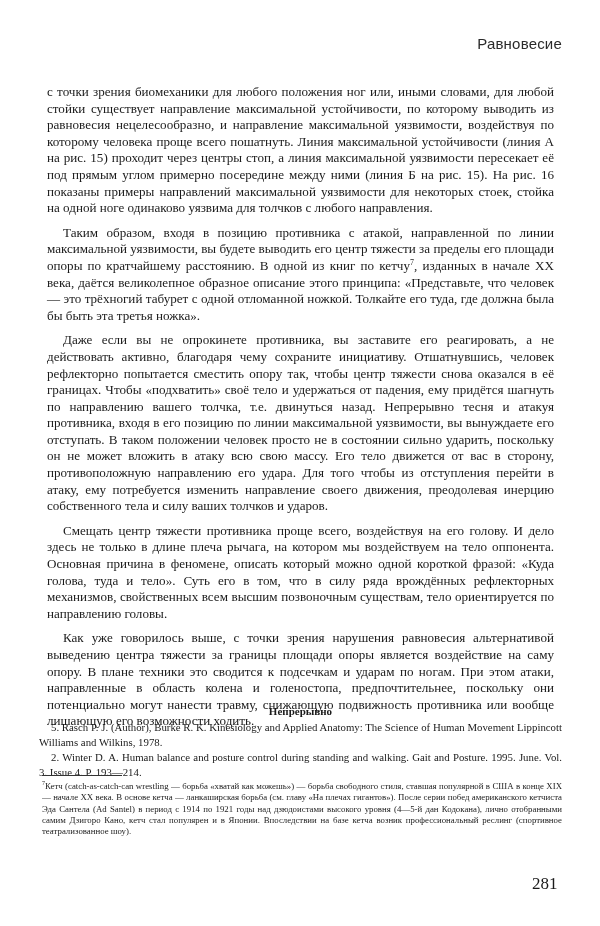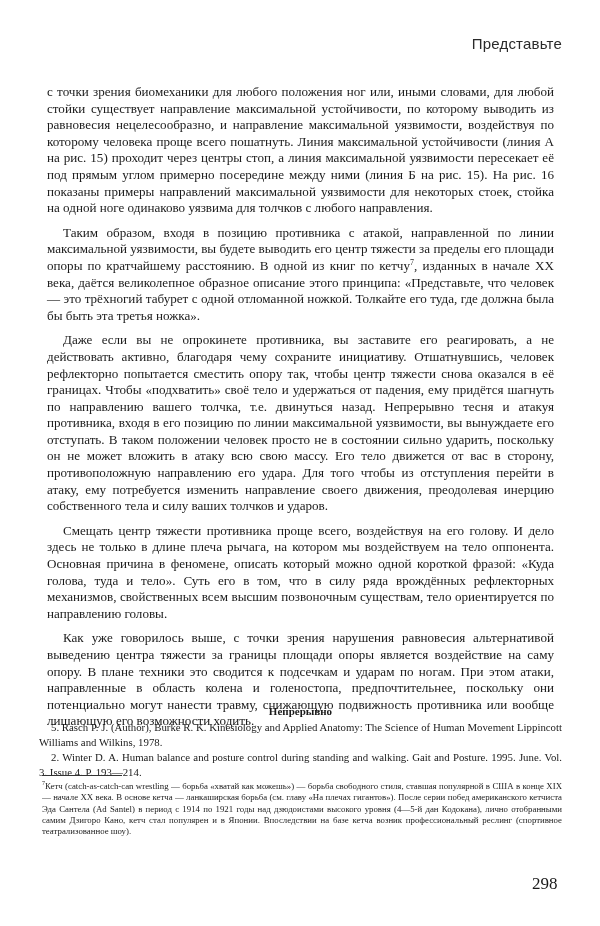--- a/index.html
+++ b/index.html
@@ -30,33 +30,33 @@
     .footnote sup { font-size: 6px; vertical-align: super; line-height: 0; }
     .body-text sup { font-size: 8px; line-height: 0; }
     .page-number {
       position: absolute; top: 874px; left: 532px;
       font-family: "Liberation Serif", serif; font-size: 17px; color: #1a1a1a;
     }
   </style>
 </head>
 <body>
 
-<div class="running-head">Представьте</div>
+<div class="running-head">Равновесие</div>
 
 <div class="body-text">
   <p>с точки зрения биомеханики для любого положения ног или, иными словами, для любой стойки существует направление максимальной устойчивости, по которому выводить из равновесия нецелесообразно, и направление максимальной уязвимости, воздействуя по которому человека проще всего пошатнуть. Линия максимальной устойчивости (линия А на рис. 15) проходит через центры стоп, а линия максимальной уязвимости пересекает её под прямым углом примерно посередине между ними (линия Б на рис. 15). На рис. 16 показаны примеры направлений максимальной уязвимости для некоторых стоек, стойка на одной ноге одинаково уязвима для толчков с любого направления.</p>
   <p class="indent"><span>Таким образом, входя в позицию противника с атакой, направленной по линии максимальной уязвимости, вы будете выводить его центр тяжести за пределы его площади опоры по кратчайшему расстоянию. В одной из книг по кетчу</span><sup>7</sup><span>, изданных в начале XX века, даётся великолепное образное описание этого принципа: «Представьте, что человек — это трёхногий табурет с одной отломанной ножкой. Толкайте его туда, где должна была бы быть эта третья ножка».</span></p>
   <p class="indent">Даже если вы не опрокинете противника, вы заставите его реагировать, а не действовать активно, благодаря чему сохраните инициативу. Отшатнувшись, человек рефлекторно попытается сместить опору так, чтобы центр тяжести снова оказался в её границах. Чтобы «подхватить» своё тело и удержаться от падения, ему придётся шагнуть по направлению вашего толчка, т.е. двинуться назад. Непрерывно тесня и атакуя противника, входя в его позицию по линии максимальной уязвимости, вы вынуждаете его отступать. В таком положении человек просто не в состоянии сильно ударить, поскольку он не может вложить в атаку всю свою массу. Его тело движется от вас в сторону, противоположную направлению его удара. Для того чтобы из отступления перейти в атаку, ему потребуется изменить направление своего движения, преодолевая инерцию собственного тела и силу ваших толчков и ударов.</p>
   <p class="indent">Смещать центр тяжести противника проще всего, воздействуя на его голову. И дело здесь не только в длине плеча рычага, на котором мы воздействуем на тело оппонента. Основная причина в феномене, описать который можно одной короткой фразой: «Куда голова, туда и тело». Суть его в том, что в силу ряда врождённых рефлекторных механизмов, свойственных всем высшим позвоночным существам, тело ориентируется по направлению головы.</p>
   <p class="indent">Как уже говорилось выше, с точки зрения нарушения равновесия альтернативой выведению центра тяжести за границы площади опоры является воздействие на саму опору. В плане техники это сводится к подсечкам и ударам по ногам. При этом атаки, направленные в область колена и голеностопа, предпочтительнее, поскольку они потенциально могут нанести травму, снижающую подвижность противника или вообще лишающую его возможности ходить.</p>
 </div>
 
 <div class="refs">
   <h3>Непрерывно</h3>
   <p>5. Rasch P. J. (Author), Burke R. K. Kinesiology and Applied Anatomy: The Science of Human Movement Lippincott Williams and Wilkins, 1978.</p>
   <p>2. Winter D. A. Human balance and posture control during standing and walking. Gait and Posture. 1995. June. Vol. 3. Issue 4. P. 193—214.</p>
 </div>
 
 <div class="fn-rule"></div>
 
 <div class="footnote"><sup>7</sup><span>Кетч (catch-as-catch-can wrestling — борьба «хватай как можешь») — борьба свободного стиля, ставшая популярной в США в конце XIX — начале XX века. В основе кетча — ланкаширская борьба (см. главу «На плечах гигантов»). После серии побед американского кетчиста Эда Сантела (Ad Santel) в период с 1914 по 1921 годы над дзюдоистами высокого уровня (4—5-й дан Кодокана), лично отобранными самим Дзигоро Кано, кетч стал популярен и в Японии. Впоследствии на базе кетча возник профессиональный реслинг (спортивное театрализованное шоу).</span></div>
 
-<div class="page-number">298</div>
+<div class="page-number">281</div>
 
 </body></html>

